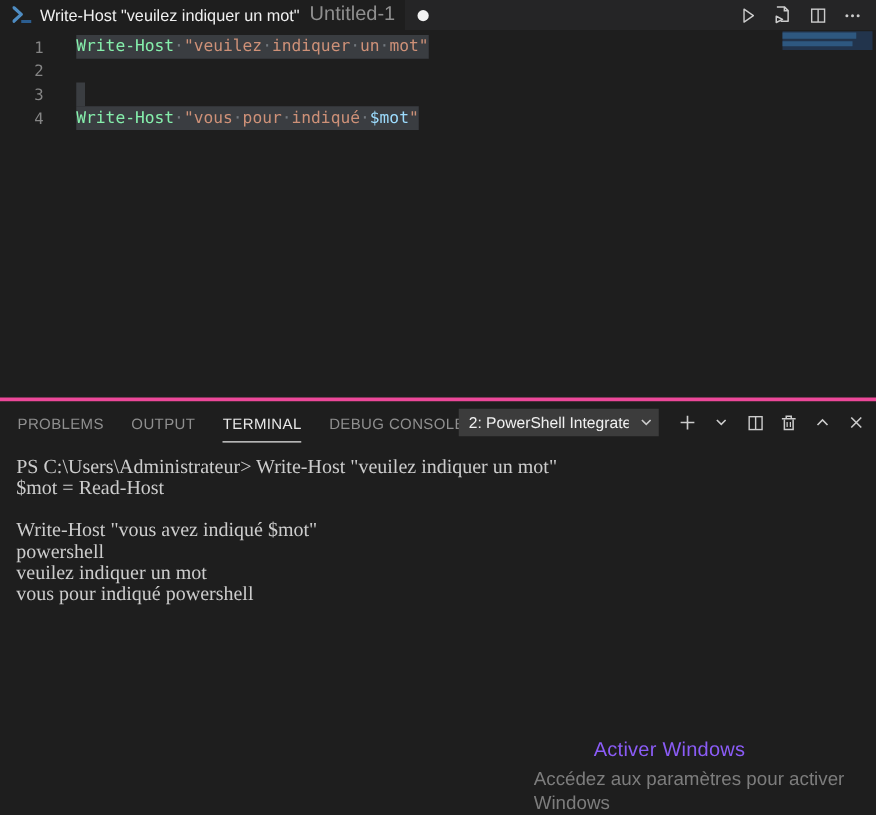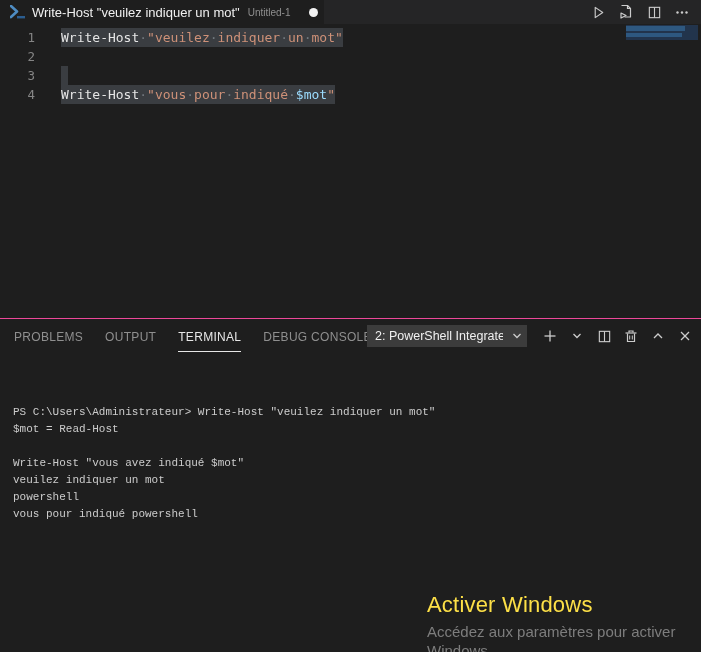--- a/index.html
+++ b/index.html
@@ -14,55 +14,55 @@
   .tabbar {
     position:absolute; top:0; left:0; right:0; height:24px;
     background:#252526; display:flex; align-items:stretch;
   }
   .tab {
     display:flex; align-items:center; gap:6px;
     width:324px; padding:0 10px; background:#1e1e1e;
   }
   .ps-icon { width:16px; height:14px; flex:0 0 auto; }
   .tab-title { color:#f0f0f0; font-size:13px; white-space:nowrap; }
-  .tab-desc { color:#8f8f8f; font-size:10px; white-space:nowrap; margin-left:2px; }
+  .tab-desc { color:#8f8f8f; font-size:16px; white-space:nowrap; margin-left:2px; }
   .dirty-dot { width:9px; height:9px; border-radius:50%; background:#f2f2f2; margin-left:12px; flex:0 0 auto; }
   .editor-actions {
     margin-left:auto; display:flex; align-items:center; gap:6px; padding-right:8px;
   }
   .act-btn { width:22px; height:22px; display:flex; align-items:center; justify-content:center; cursor:pointer; }
   .act-btn svg { display:block; }
   
   .editor {
     position:absolute; top:24px; left:0; right:0; height:294px;
     font-family:"DejaVu Sans Mono","Liberation Mono",monospace;
     font-size:13px;
   }
   .editor-lines { position:absolute; top:4px; left:0; right:0; }
   .ed-line { display:flex; height:19px; line-height:19px; }
   .ln { width:35px; text-align:right; color:#858585; font-size:12.5px; flex:0 0 auto; }
   .code { margin-left:26px; white-space:pre; }
   .code.sel { background:#3a3d41; }
   .code.sel-empty { background:#3a3d41; width:7px; }
-  .tok-cmdlet { color:#e5e5e5; }
+  .tok-cmdlet { color:#86efac; }
   .tok-str { color:#ce9178; }
   .tok-var { color:#9cdcfe; }
   .tok-op { color:#d4d4d4; }
   .tok-ws { color:#72787e; }
   .minimap {
     position:absolute; top:1px; right:3px; width:72px; height:15px;
     background:#22344c;
   }
   .mm-bar { position:absolute; left:0; background:#2e5880; }
   .mm-bar.b1 { top:1px; height:5px; width:59px; }
   .mm-bar.b2 { top:8px; height:4px; width:56px; }
   
   .panel {
     position:absolute; top:318px; left:0; right:0; bottom:0;
-    border-top:1px solid #ec4899; background:#1e1e1e;
+    border-top:3px solid #ec4899; background:#1e1e1e;
   }
   .panel-header {
     position:relative; height:34px; display:flex; align-items:center;
   }
   .panel-tabs { display:flex; gap:22px; margin-left:14px; }
   .panel-tab {
     font-size:12px; letter-spacing:.3px; color:#8f8f8f;
     padding:9px 0 7px 0; cursor:pointer; text-transform:uppercase;
   }
   .panel-tab.active { color:#e7e7e7; border-bottom:1px solid #e7e7e7; }
@@ -77,34 +77,34 @@
   }
   .term-select-label {
     color:#f0f0f0; font-size:12.5px; white-space:nowrap;
     overflow:hidden; width:128px; display:block;
   }
   .term-select .chev { position:absolute; right:5px; top:6px; }
   .pa-btn { width:20px; height:22px; display:flex; align-items:center; justify-content:center; cursor:pointer; }
   
   .terminal {
     position:absolute; top:44px; left:13px; right:4px; bottom:0;
-    font-family:Liberation Mono, monospace;
-    font-size:11px; color:#cccccc;margin-top:41px;
+    font-family:Liberation Serif, serif;
+    font-size:16px; color:#cccccc;
   }
   .term-line { height:17px; line-height:17px; white-space:pre; }
   .cursor-block {
     display:inline-block; width:8px; height:14px; background:#d7d7d7;
     vertical-align:-2px; margin-left:1px;
   }
   
   .watermark {
     position:absolute; left:427px; top:592px; width:256px; height:60px;
     overflow:hidden; pointer-events:none;
   }
-  .wm-title { font-size:22px; font-weight:400; color:#fde047; letter-spacing:.2px; }
+  .wm-title { font-size:16px; font-weight:400; color:#8b5cf6; letter-spacing:.2px;margin-left:48px; }
   .wm-sub { font-size:15px; color:#7d7d7d; margin-top:4px; line-height:19px; }
 </style>
 </head>
 <body>
 
 <div class="window">
 
   <div class="tabbar">
     <div class="tab">
       <svg class="ps-icon" viewBox="0 0 16 14">
@@ -221,22 +221,22 @@
           </svg>
         </div>
       </div>
     </div>
     <div class="terminal">
       <div id="terminal-lines">
           <div class="term-line">PS C:\Users\Administrateur&gt; Write-Host "veuilez indiquer un mot"</div>
           <div class="term-line">$mot = Read-Host</div>
           <div class="term-line"> </div>
           <div class="term-line">Write-Host "vous avez indiqué $mot"</div>
+          <div class="term-line">powershell</div>
           <div class="term-line">veuilez indiquer un mot</div>
-          <div class="term-line">powershell</div>
           <div class="term-line">vous pour indiqué powershell</div>
         </div>
     </div>
   </div>
 
   <div class="watermark">
     <div class="wm-title">Activer Windows</div>
     <div class="wm-sub">Accédez aux paramètres pour activer Windows</div>
   </div>
 

